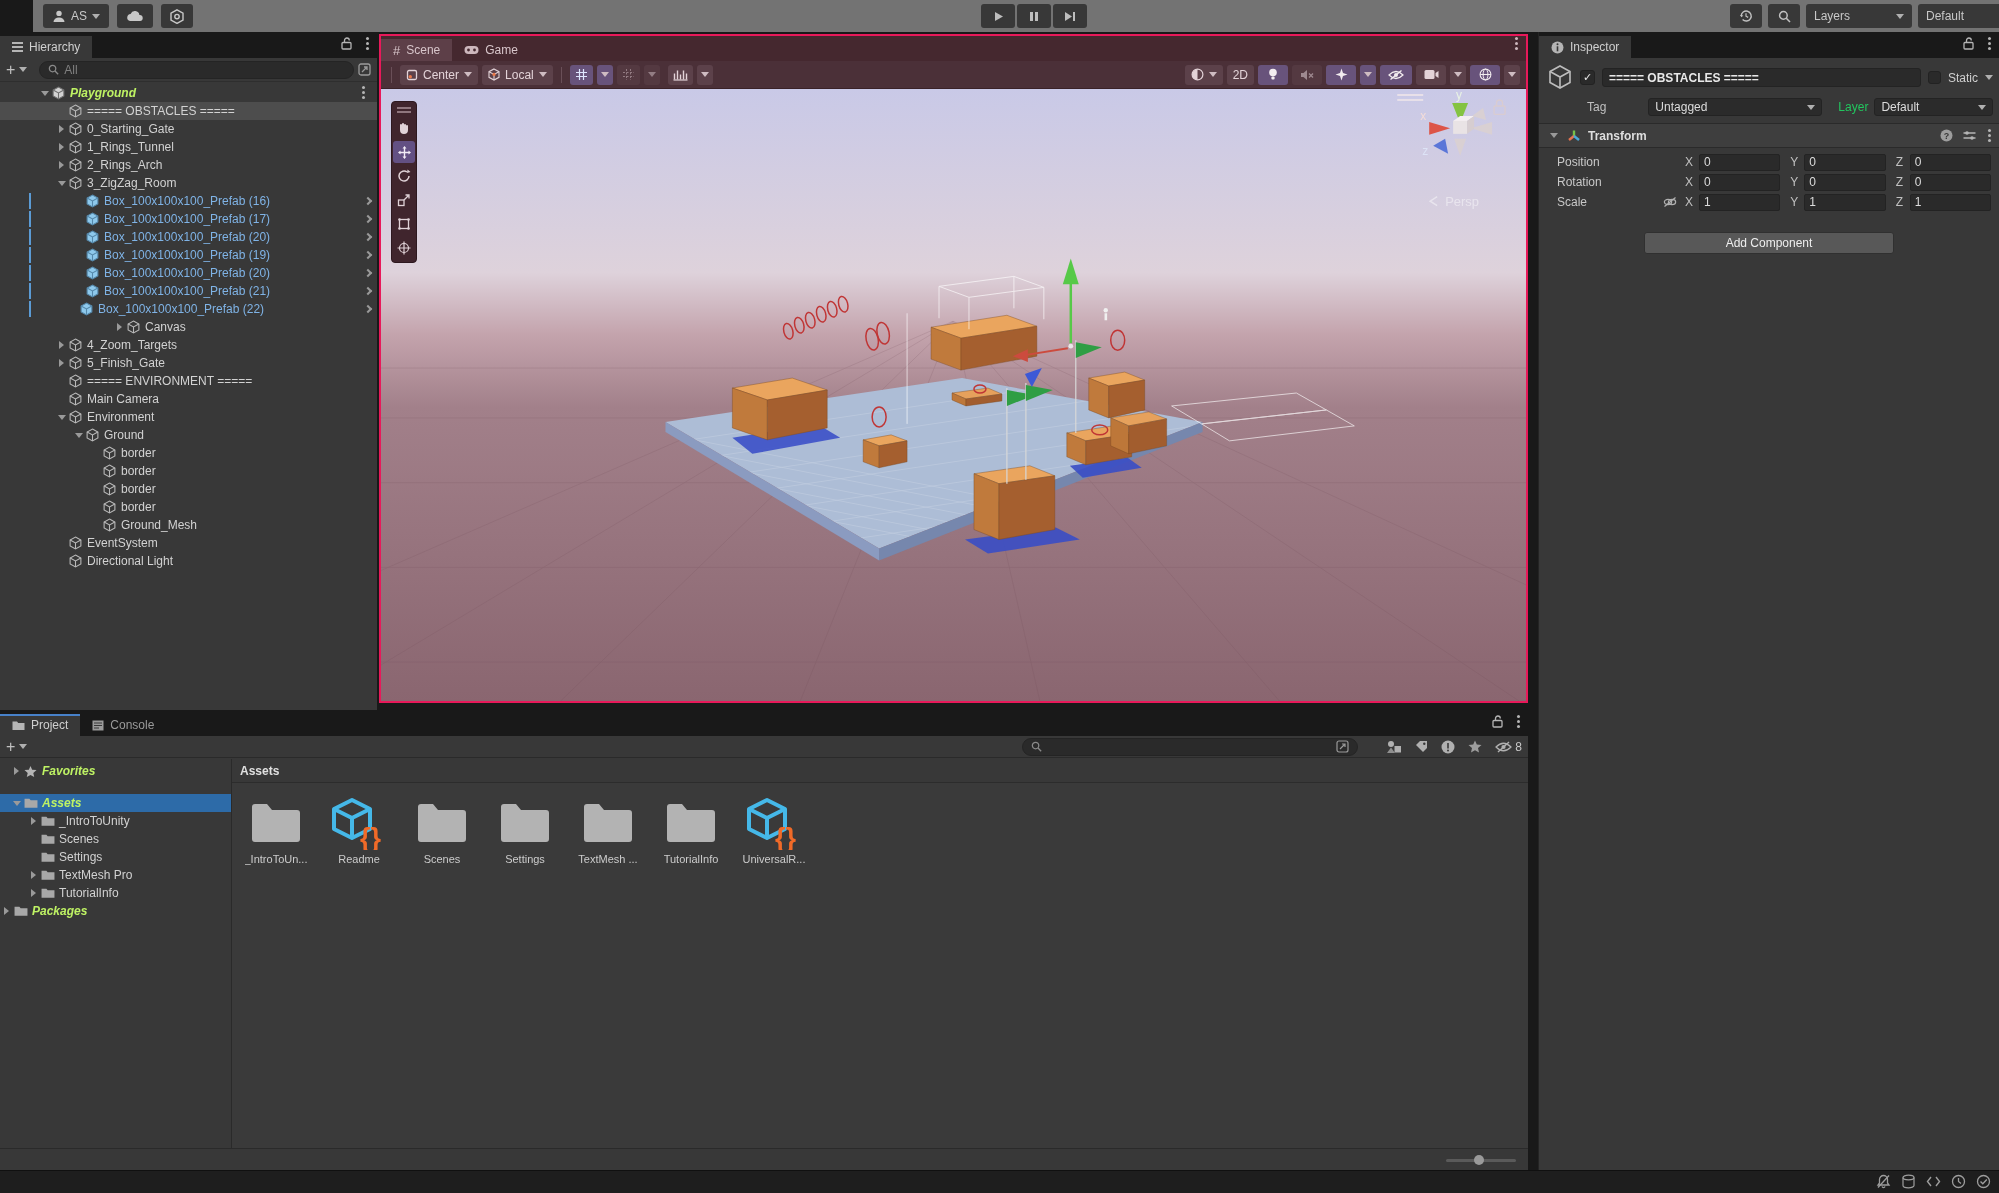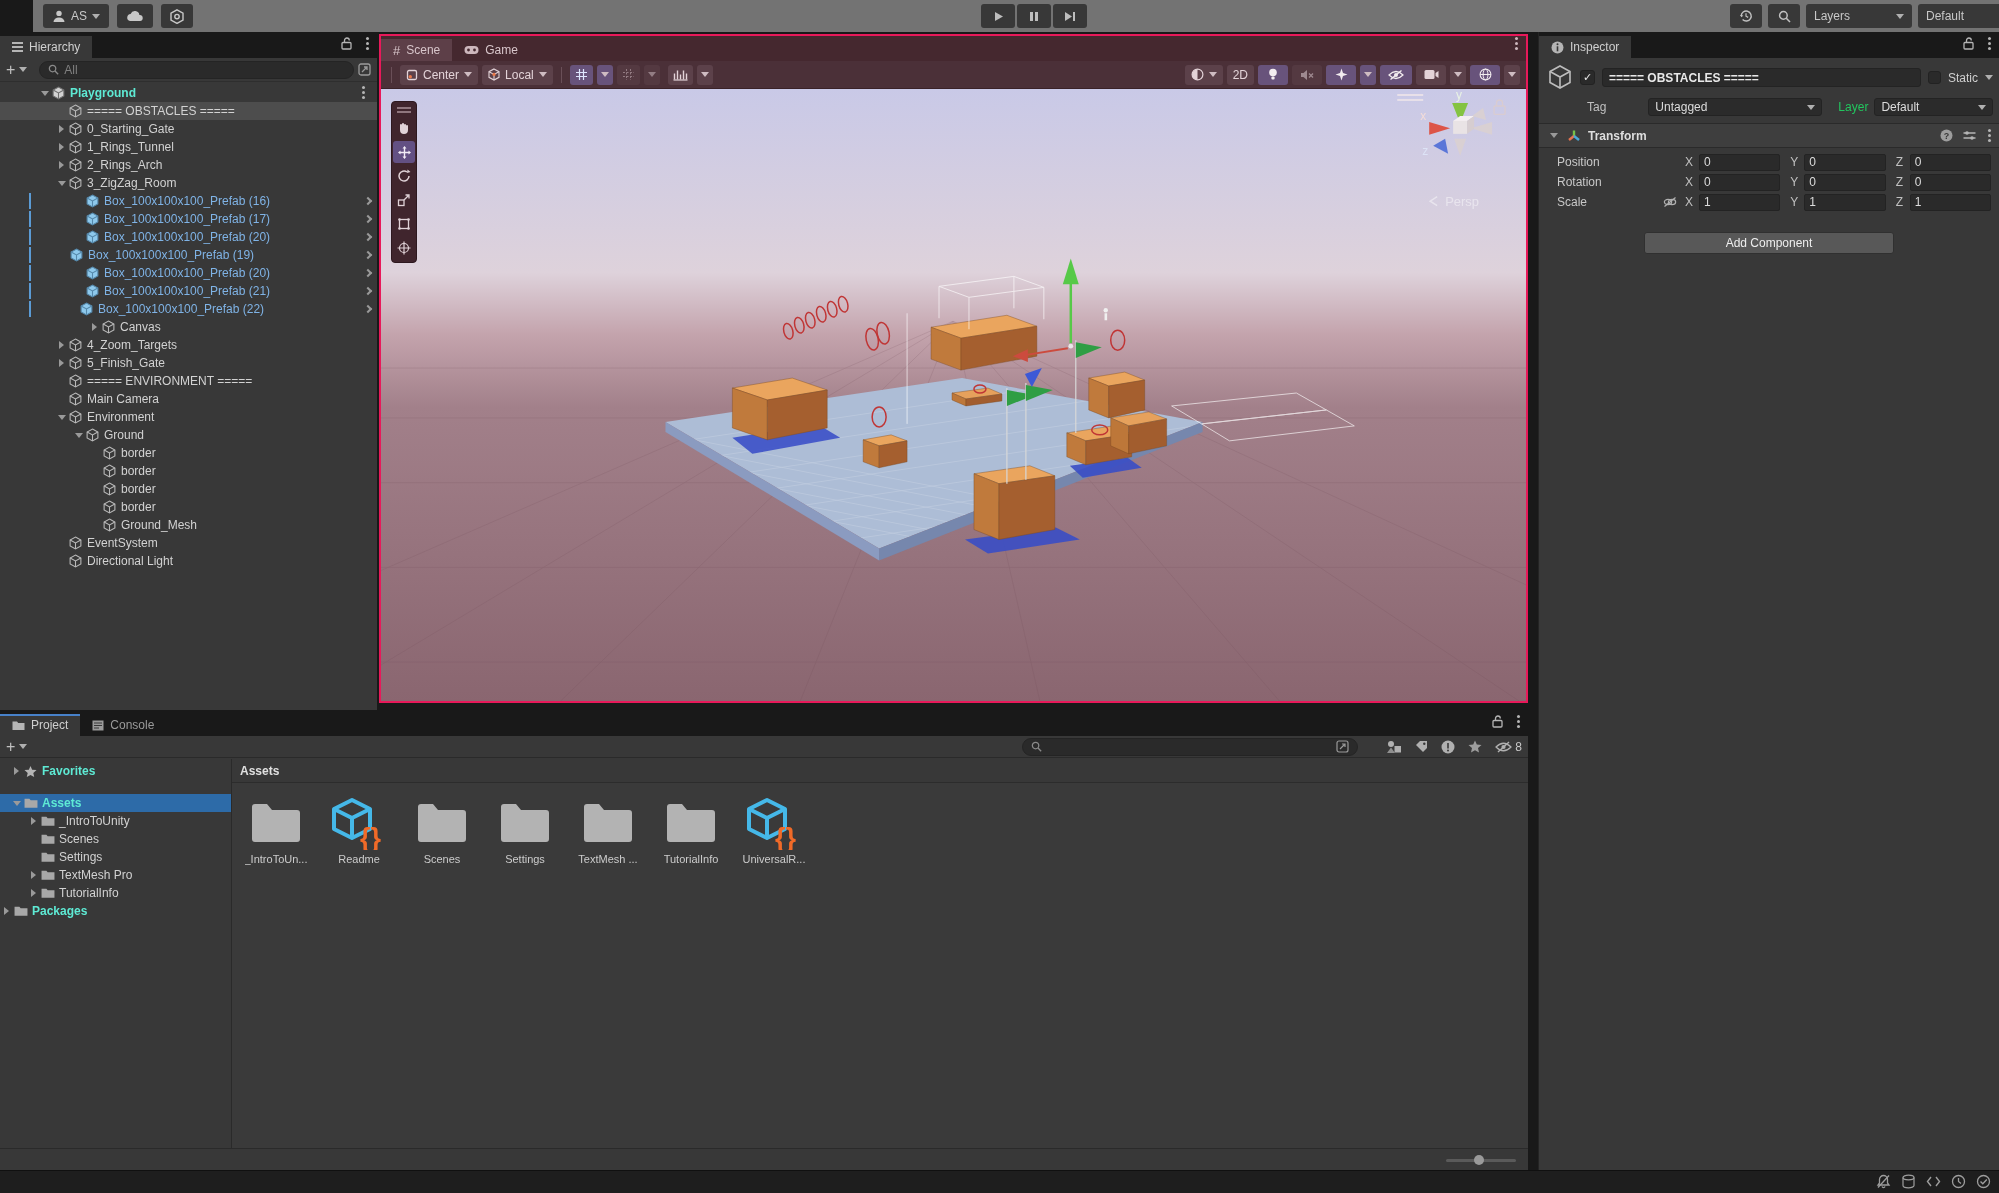--- a/index.html
+++ b/index.html
@@ -28,21 +28,21 @@
   .h-toolbar{height:24px;display:flex;align-items:center;gap:4px;padding:0 6px;border-bottom:1px solid #2e2e2e;}
   .plus{font-size:16px;color:#c0c0c0;line-height:1;}
   .trow{height:18px;display:flex;align-items:center;position:relative;color:#d2d2d2;white-space:nowrap;}
   .trow.sel{background:#4d4d4d;}
   .trow.selblue{background:#2d6ba8;color:#fff;}
   .fold{width:13px;display:inline-flex;justify-content:center;flex:0 0 13px;}
   .fold.closed::before{content:"";border-left:5px solid #9a9a9a;border-top:4px solid transparent;border-bottom:4px solid transparent;}
   .fold.open::before{content:"";border-top:5px solid #9a9a9a;border-left:4px solid transparent;border-right:4px solid transparent;}
   .ticon{width:15px;height:14px;flex:0 0 15px;display:inline-flex;align-items:center;justify-content:center;margin-right:4px;}
   .tlabel{font-size:12px;}
-  .tlabel.bold{font-weight:bold;color:#5eead4;}
+  .tlabel.bold{font-weight:bold;color:#bef264;font-style:italic;}
   .tlabel.prefab{color:#7fb3e6;}
   .pbar{position:absolute;left:29px;top:1px;bottom:1px;width:2px;background:#5b9bd5;}
   .rowkebab{position:absolute;right:10px;top:7px;}
   .rowchev{position:absolute;right:6px;width:6px;height:6px;border-right:2px solid #9a9a9a;border-top:2px solid #9a9a9a;transform:rotate(45deg);top:6px;}
   
   #scene-area{left:377px;top:32px;width:1161px;height:678px;background:#191919;}
   .scene-window{position:absolute;left:2px;top:2px;right:10px;bottom:7px;border:2px solid #e8195a;background:#472b32;}
   .s-tabs{height:25px;background:#45282f;display:flex;align-items:flex-end;position:relative;}
   .s-tab{height:22px;padding:0 12px;display:flex;align-items:center;gap:6px;color:#d8c6cb;font-size:12px;}
   .s-tab.active{background:#5d3f48;}
@@ -283,21 +283,21 @@
           <span class="fold"></span>
           <span class="ticon">
             <svg width="13" height="14" viewBox="0 0 12 13">
               <path d="M6 1 11 3.7 V9.3 L6 12 1 9.3 V3.7 Z" fill="#8ec9ec" stroke="#5588aa" stroke-width="1"></path>
               <path d="M1 3.7 6 6.4 11 3.7 M6 6.4 V12" fill="none" stroke="#5588aa" stroke-width="1"></path>
             </svg>
           </span>
           <span class="tlabel prefab">Box_100x100x100_Prefab (20)</span>
           <span class="rowchev"></span>
         </div>
-        <div class="trow" style="padding-left:56px">
+        <div class="trow" style="padding-left:72px">
           <span class="pbar"></span>
           <span class="fold"></span>
           <span class="ticon">
             <svg width="13" height="14" viewBox="0 0 12 13">
               <path d="M6 1 11 3.7 V9.3 L6 12 1 9.3 V3.7 Z" fill="#8ec9ec" stroke="#5588aa" stroke-width="1"></path>
               <path d="M1 3.7 6 6.4 11 3.7 M6 6.4 V12" fill="none" stroke="#5588aa" stroke-width="1"></path>
             </svg>
           </span>
           <span class="tlabel prefab">Box_100x100x100_Prefab (19)</span>
           <span class="rowchev"></span>
@@ -331,21 +331,21 @@
           <span class="fold"></span>
           <span class="ticon">
             <svg width="13" height="14" viewBox="0 0 12 13">
               <path d="M6 1 11 3.7 V9.3 L6 12 1 9.3 V3.7 Z" fill="#8ec9ec" stroke="#5588aa" stroke-width="1"></path>
               <path d="M1 3.7 6 6.4 11 3.7 M6 6.4 V12" fill="none" stroke="#5588aa" stroke-width="1"></path>
             </svg>
           </span>
           <span class="tlabel prefab">Box_100x100x100_Prefab (22)</span>
           <span class="rowchev"></span>
         </div>
-        <div class="trow" style="padding-left:88px">
+        <div class="trow" style="padding-left:113px">
           <span class="fold closed"></span>
           <span class="ticon">
             <svg width="13" height="14" viewBox="0 0 12 13">
               <path d="M6 1 11 3.7 V9.3 L6 12 1 9.3 V3.7 Z" fill="none" stroke="#b9b9b9" stroke-width="1"></path>
               <path d="M1 3.7 6 6.4 11 3.7 M6 6.4 V12" fill="none" stroke="#b9b9b9" stroke-width="1"></path>
             </svg>
           </span>
           <span class="tlabel">Canvas</span>
         </div>
         <div class="trow" style="padding-left:55px">

